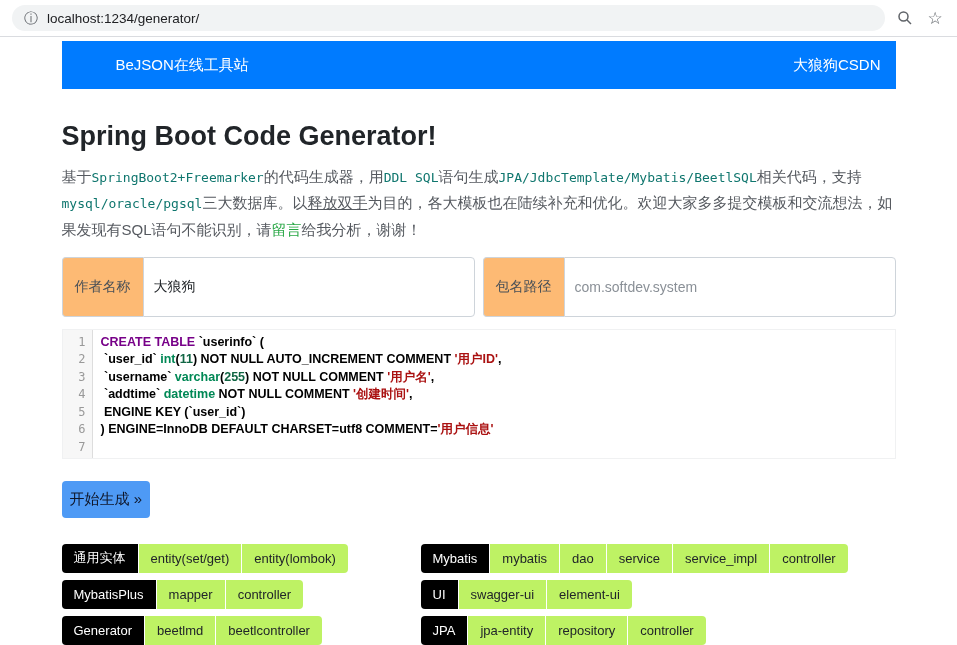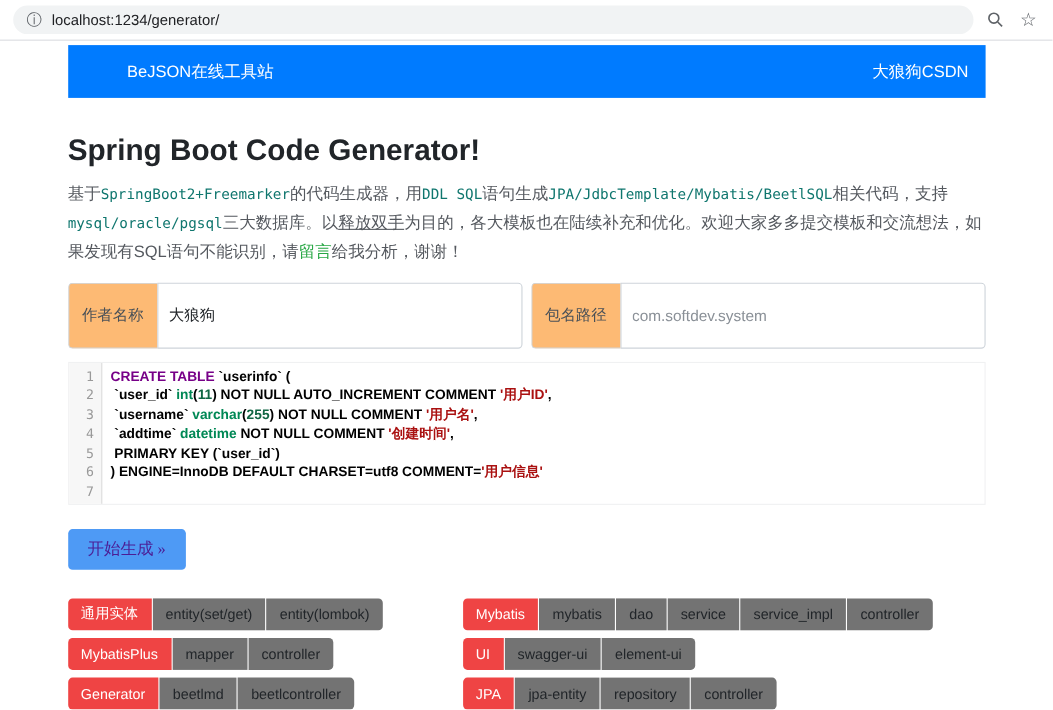--- a/index.html
+++ b/index.html
@@ -56,34 +56,34 @@
     font-size:12.5px; line-height:17.5px; white-space:pre; font-weight:bold;
     color:#000; }
   .tok-kw { color:#708; }
   .tok-ty { color:#085; }
   .tok-num { color:#164; }
   .tok-str { color:#a11; }
   .tok-pl { color:#000; }
 
   
   .gen-btn { margin-top:22px; display:inline-block; background:#4e9af5;
-    color:#4c1d95; border:none; border-radius:4px; font-size:15px;
-    padding:9px 18px; cursor:pointer; font-family:Liberation Serif, serif; }
+    color:#0f172a; border:none; border-radius:4px; font-size:15px;
+    padding:9px 8px; cursor:pointer; font-family:Liberation Sans, sans-serif; }
 
   
   .groups { margin-top:26px; display:flex; }
   .groups-col { display:flex; flex-direction:column; align-items:flex-start; gap:7px; }
   .groups-col.left { width:359px; }
   .btn-group { display:inline-flex; }
   .seg { border:none; height:29px; padding:0 12px; font-size:13px;
     cursor:pointer; font-family:inherit; white-space:nowrap; }
   .seg:first-child { border-radius:4px 0 0 4px; }
   .seg:last-child { border-radius:0 4px 4px 0; }
-  .seg-label { background:#ef4444; color:#fff; }
-  .seg-item { background:#737373; color:#212529; margin-left:1px; }
+  .seg-label { background:#000000; color:#fff; }
+  .seg-item { background:#bef264; color:#212529; margin-left:1px; }
 </style>
 </head>
 <body>
 
 <div class="browser-bar">
   <div class="url-pill">
     <span class="info-glyph">ⓘ</span>
     <span class="url-text">localhost:1234/generator/</span>
   </div>
   <span class="chrome-btn">
@@ -132,21 +132,21 @@
         <div class="ln">4</div>
         <div class="ln">5</div>
         <div class="ln">6</div>
         <div class="ln">7</div>
       </div>
     <div class="code">
         <div class="code-line"><span class="tok-kw">CREATE TABLE</span><span class="tok-pl"> `userinfo` (</span></div>
         <div class="code-line"><span class="tok-pl"> `user_id` </span><span class="tok-ty">int</span><span class="tok-pl">(</span><span class="tok-num">11</span><span class="tok-pl">) NOT NULL AUTO_INCREMENT COMMENT </span><span class="tok-str">'用户ID'</span><span class="tok-pl">,</span></div>
         <div class="code-line"><span class="tok-pl"> `username` </span><span class="tok-ty">varchar</span><span class="tok-pl">(</span><span class="tok-num">255</span><span class="tok-pl">) NOT NULL COMMENT </span><span class="tok-str">'用户名'</span><span class="tok-pl">,</span></div>
         <div class="code-line"><span class="tok-pl"> `addtime` </span><span class="tok-ty">datetime</span><span class="tok-pl"> NOT NULL COMMENT </span><span class="tok-str">'创建时间'</span><span class="tok-pl">,</span></div>
-        <div class="code-line"><span class="tok-pl"> PRIMARY KEY (`user_id`)</span></div>
+        <div class="code-line"><span class="tok-pl"> ENGINE KEY (`user_id`)</span></div>
         <div class="code-line"><span class="tok-pl">) ENGINE=InnoDB DEFAULT CHARSET=utf8 COMMENT=</span><span class="tok-str">'用户信息'</span></div>
         <div class="code-line">&nbsp;</div>
       </div>
   </div>
 
   
   <button class="gen-btn">开始生成 »</button>
 
   
   <div class="groups">

